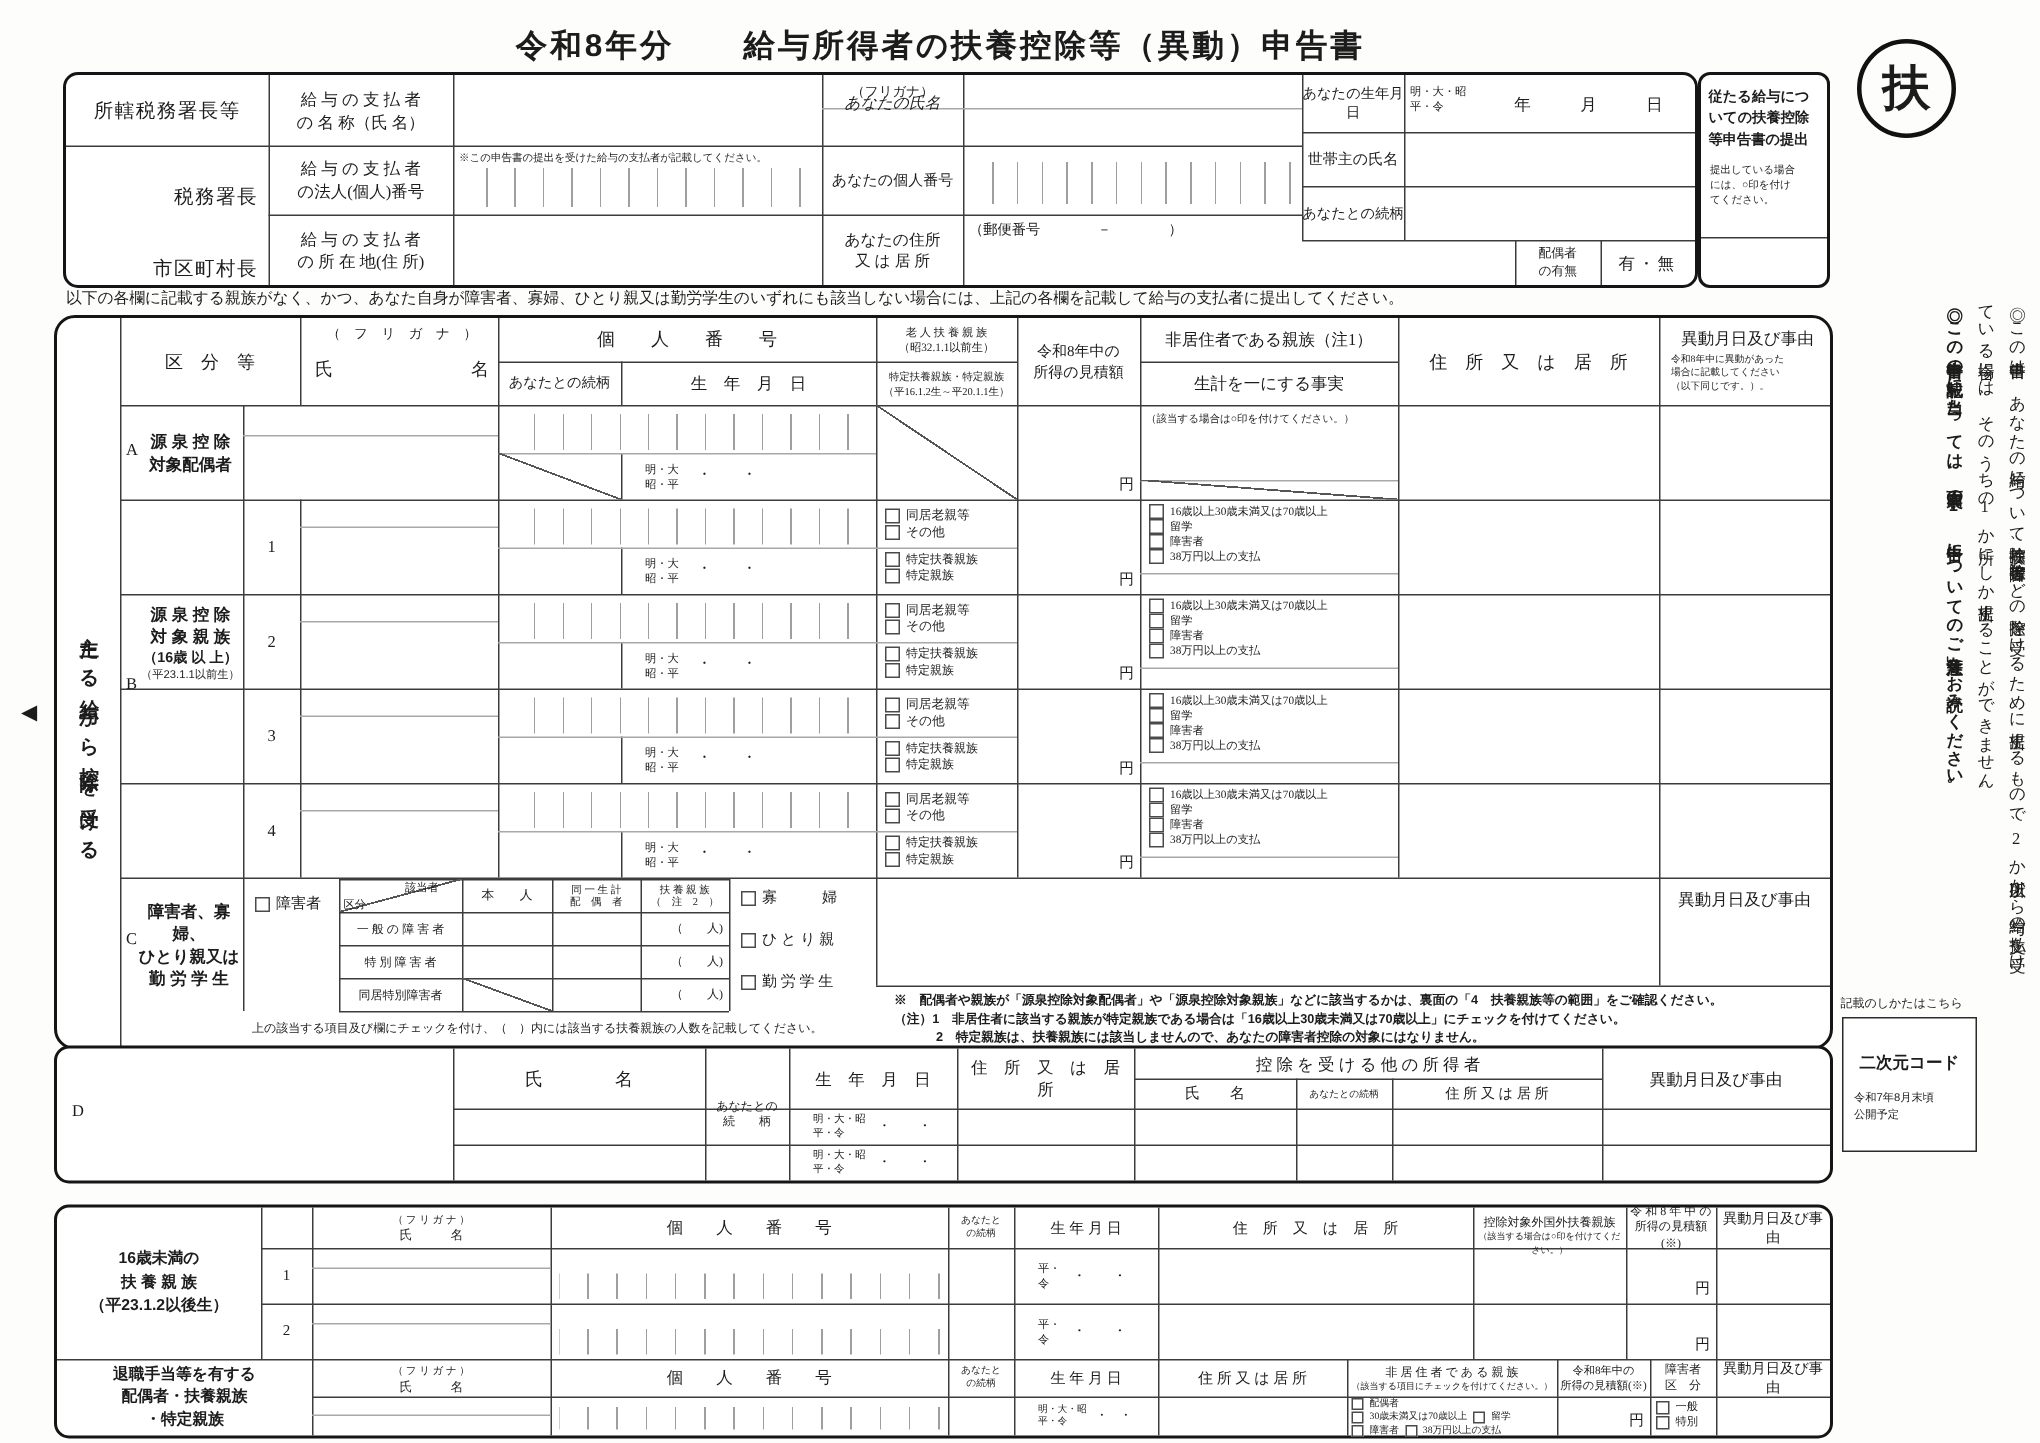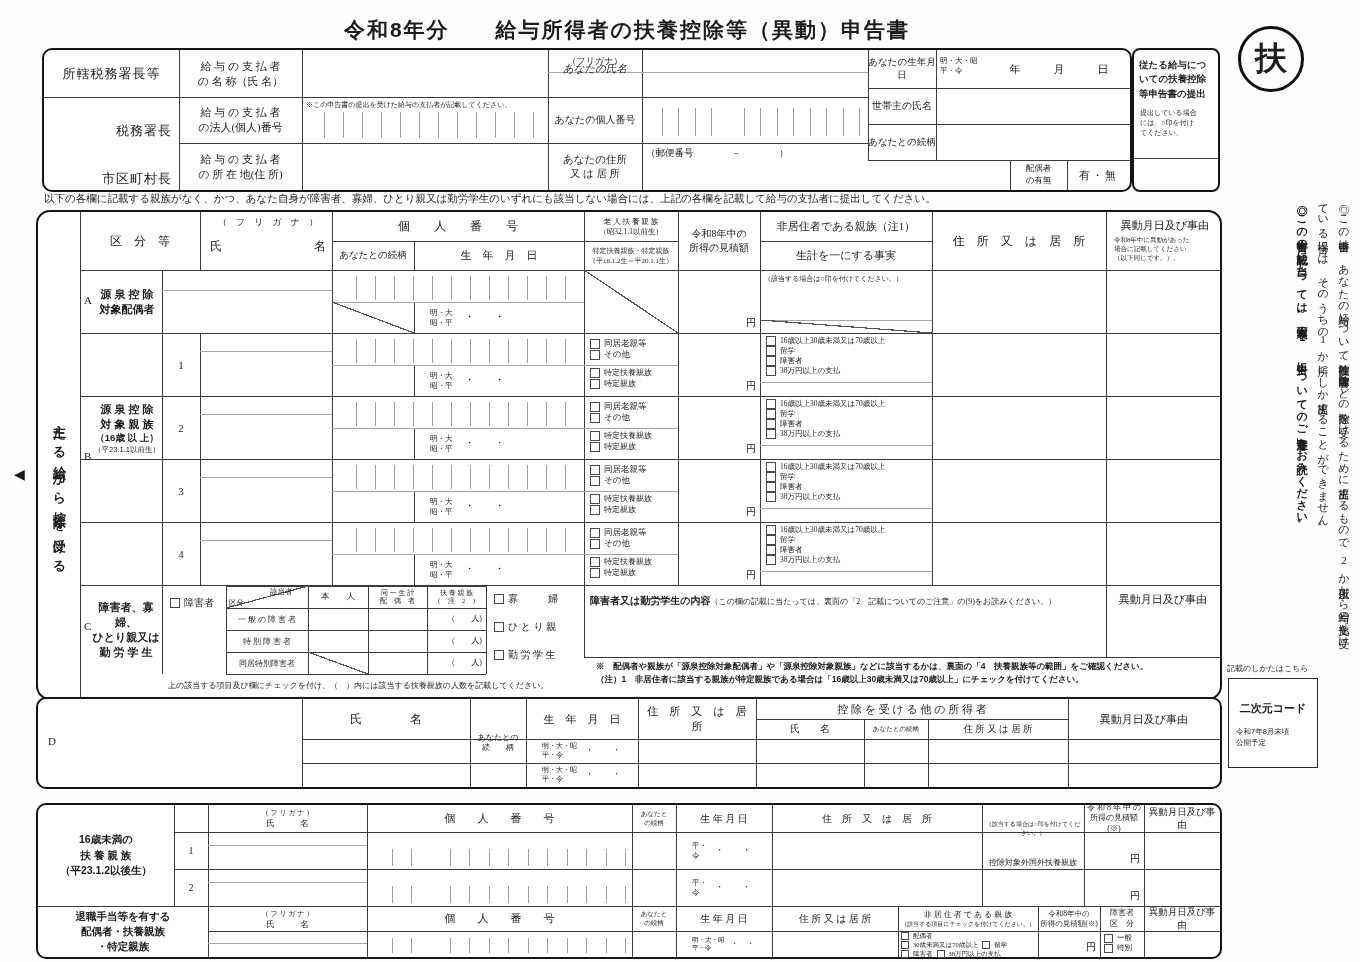--- a/index.html
+++ b/index.html
@@ -464,29 +464,27 @@
         <i class="cb"></i>
         <span>ひ と り 親</span>
       </span>
     <span class="cbl f10 ab" style="left:456px;top:436px;">
         <i class="cb"></i>
         <span>勤 労 学 生</span>
       </span>
 
     <div class="ab f8" style="left:130px;top:468px;width:440px;">上の該当する項目及び欄にチェックを付け、（　）内には該当する扶養親族の人数を記載してください。</div>
 
-    <div class="ab" style="left:552px;top:378px;width:510px;">
-      <span class="sans b f10">障害者又は勤労学生の内容</span><span class="f8">（この欄の記載に当たっては、裏面の「2　記載についてのご注意」の(9)をお読みください。）</span>
-    </div>
     <div class="ab" style="left:546px;top:396px;width:522px;height:49px;"></div>
     <div class="ab ctr f11" style="left:1068px;top:374px;width:114px;height:26px;">異動月日及び事由</div>
     <div class="ab" style="left:1068px;top:400px;width:114px;height:45px;"></div>
 
     <div class="ab sans b f8_5" style="left:558px;top:449px;width:624px;">※　配偶者や親族が「源泉控除対象配偶者」や「源泉控除対象親族」などに該当するかは、裏面の「4　扶養親族等の範囲」をご確認ください。</div>
     <div class="ab sans b f8_5" style="left:558px;top:462px;width:624px;">（注）1　非居住者に該当する親族が特定親族である場合は「16歳以上30歳未満又は70歳以上」にチェックを付けてください。</div>
+    <div class="ab sans b f8_5" style="left:586px;top:474px;width:596px;">2　特定親族は、扶養親族には該当しませんので、あなたの障害者控除の対象にはなりません。</div>
   </div>
 
   <div class="ab vert" style="left:1244px;top:196px;width:110px;height:462px;line-height:1.9;">
     <p class="f11" style="margin:0 0 6px 0;">◎この申告書は、あなたの給与について扶養控除、障害者控除などの控除を受けるために提出するもので、2か所以上から給与の支払を受けている場合には、そのうちの1か所にしか提出することができません。</p>
     <p class="sans b f11" style="margin:0;">◎この申告書の記載に当たっては、裏面の「1　申告についてのご注意」等をお読みください。</p>
   </div>
   <div class="ab sans f8" style="left:1227px;top:663px;width:100px;">記載のしかたはこちら</div>
   <div class="thinbox" style="left:1228px;top:678px;width:88px;height:88px;">
     <div class="ab sans b f11" style="left:0;top:22px;width:88px;text-align:center;">二次元コード</div>
     <div class="ab pre sans f7_5" style="left:7px;top:48px;width:78px;line-height:1.4;">令和7年8月末頃
@@ -554,21 +552,21 @@
     <div class="ab ctr pre sans b f10_5" style="left:0;top:0;width:136px;height:101px;line-height:1.5;">16歳未満の
 扶 養 親 族
 （平23.1.2以後生）</div>
     <div class="ab f7" style="left:170px;top:3px;width:159px;text-align:center;">（ フ リ ガ ナ ）</div>
     <div class="ab f8_5" style="left:170px;top:13px;width:159px;text-align:center;">氏　　　名</div>
     <div class="ab ctr f11" style="left:329px;top:0;width:265px;height:27px;">個　　人　　番　　号</div>
     <div class="ab ctr pre f6_5" style="left:594px;top:0;width:44px;height:27px;line-height:1.3;">あなたと
 の続柄</div>
     <div class="ab ctr f10" style="left:638px;top:0;width:96px;height:27px;">生 年 月 日</div>
     <div class="ab ctr f10" style="left:734px;top:0;width:210px;height:27px;">住　所　又　は　居　所</div>
-    <div class="ab f8" style="left:946px;top:4px;width:98px;text-align:center;margin-top:48px;">控除対象外国外扶養親族</div>
+    <div class="ab f8" style="left:946px;top:4px;width:98px;text-align:center;">控除対象外国外扶養親族</div>
     <div class="ab f6" style="left:946px;top:15px;width:98px;text-align:center;">（該当する場合は○印を付けてください。）</div>
     <div class="ab ctr pre f8" style="left:1046px;top:0;width:60px;height:27px;line-height:1.3;">令 和 8 年 中 の
 所得の見積額(※)</div>
     <div class="ab ctr f9_5" style="left:1106px;top:0;width:76px;height:27px;">異動月日及び事由</div>
 
     <div class="ab ctr f10" style="left:136px;top:27px;width:34px;height:37px;">1</div>
     <i class="hl lt" style="left:170px;top:40px;width:159px;"></i>
     <div class="ab" style="left:170px;top:27px;width:159px;height:37px;"></div>
     <span class="ticks" style="left:335px;top:44px;width:254px;height:17px;background:repeating-linear-gradient(to right,transparent 0,transparent 18.5px,#9f9f9f 18.5px,#9f9f9f 19.5px);"></span>
     <div class="era ab" style="left:638px;top:27px;width:96px;height:37px;gap:8px;">

